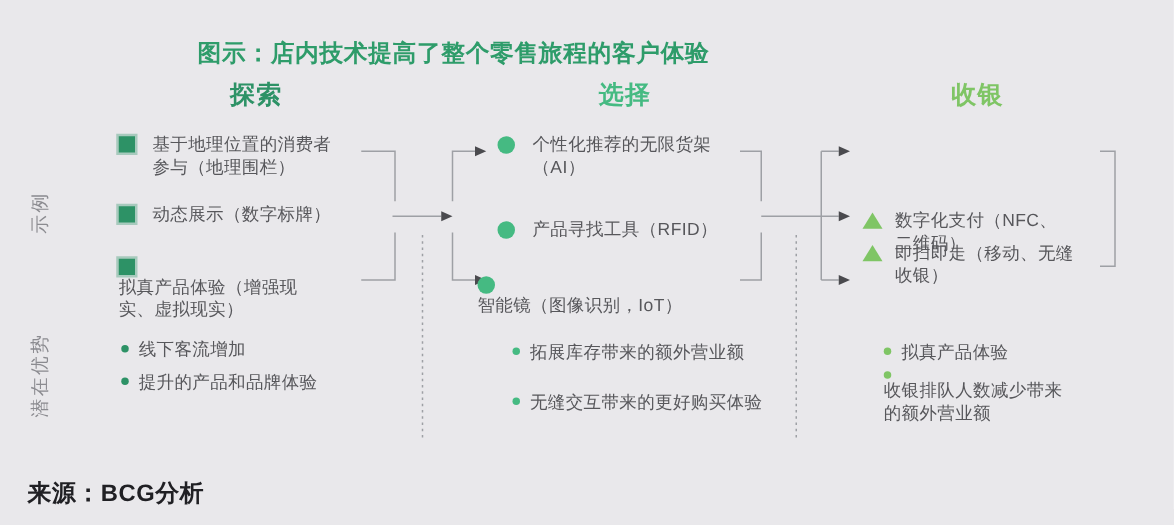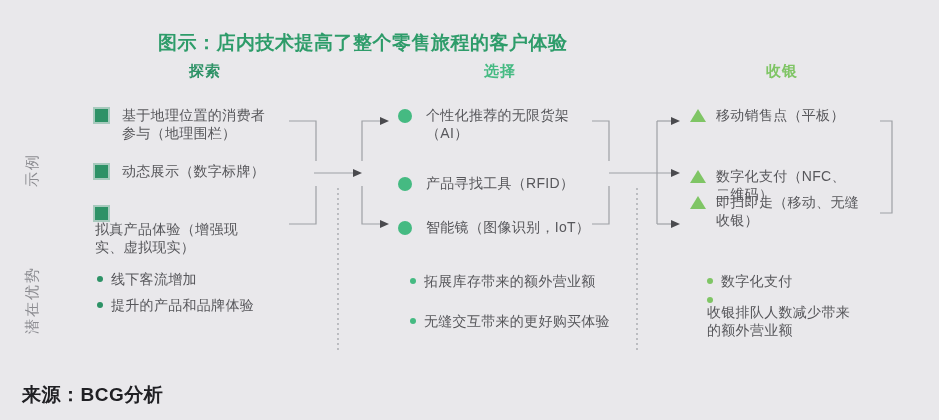--- a/index.html
+++ b/index.html
@@ -10,21 +10,21 @@
     font-family:"Liberation Sans","DejaVu Sans",sans-serif;
     overflow:hidden;
   }
   .title{
     position:absolute;left:158px;top:16px;
     font-size:19px;font-weight:700;color:var(--title_green,#2E9C6A);
     letter-spacing:.5px;white-space:nowrap;margin-top:14px;
   }
   .stage-header{
     position:absolute;top:62px;width:90px;text-align:center;
-    font-size:15px;font-weight:700;letter-spacing:1px;
+    font-size:20px;font-weight:700;letter-spacing:1px;
   }
   .sh1{left:160px;color:var(--stage1,#2D9266);}
   .sh2{left:455px;color:var(--stage2,#45BA82);}
   .sh3{left:737px;color:var(--stage3,#7FC565);}
   .vlabel{
     position:absolute;white-space:nowrap;
     font-size:15px;color:var(--muted,#8B8B90);letter-spacing:2px;
     transform:translate(-50%,-50%) rotate(-90deg);
   }
   .item{position:absolute;display:flex;align-items:flex-start;}
@@ -126,29 +126,25 @@
 
   <div class="item" style="left:398px;top:106px;width:220px;">
     <span class="bullet circle"></span>
     <div class="txt">个性化推荐的无限货架
 （AI）</div>
   </div>
   <div class="item" style="left:398px;top:174px;width:220px;">
     <span class="bullet circle"></span>
     <div class="txt">产品寻找工具（RFID）</div>
   </div>
-  <div class="item" style="left:398px;top:218px;width:220px;">
+  <div class="item" style="left:382px;top:218px;width:220px;flex-direction:column;">
     <span class="bullet circle"></span>
     <div class="txt">智能镜（图像识别，IoT）</div>
   </div>
 
-  <div class="item" style="left:690px;top:106px;width:190px;">
-    <span class="bullet triangle"></span>
-    <div class="txt">移动销售点（平板）</div>
-  </div>
   <div class="item" style="left:690px;top:150px;width:190px;margin-top:17px;">
     <span class="bullet triangle"></span>
     <div class="txt">数字化支付（NFC、
 二维码）</div>
   </div>
   <div class="item" style="left:690px;top:193px;width:190px;">
     <span class="bullet triangle"></span>
     <div class="txt">即扫即走（移动、无缝
 收银）</div>
   </div>
@@ -166,21 +162,21 @@
     <span class="bullet dot d2"></span>
     <div class="txt">拓展库存带来的额外营业额</div>
   </div>
   <div class="item" style="left:410px;top:312px;width:240px;">
     <span class="bullet dot d2"></span>
     <div class="txt">无缝交互带来的更好购买体验</div>
   </div>
 
   <div class="item" style="left:707px;top:272px;width:210px;">
     <span class="bullet dot d3"></span>
-    <div class="txt">数字化支付</div>
+    <div class="txt">拟真产品体验</div>
   </div>
   <div class="item" style="left:707px;top:291px;width:210px;flex-direction:column;">
     <span class="bullet dot d3"></span>
     <div class="txt">收银排队人数减少带来
 的额外营业额</div>
   </div>
 
   <div class="source">来源：BCG分析</div>
 
 </div>

